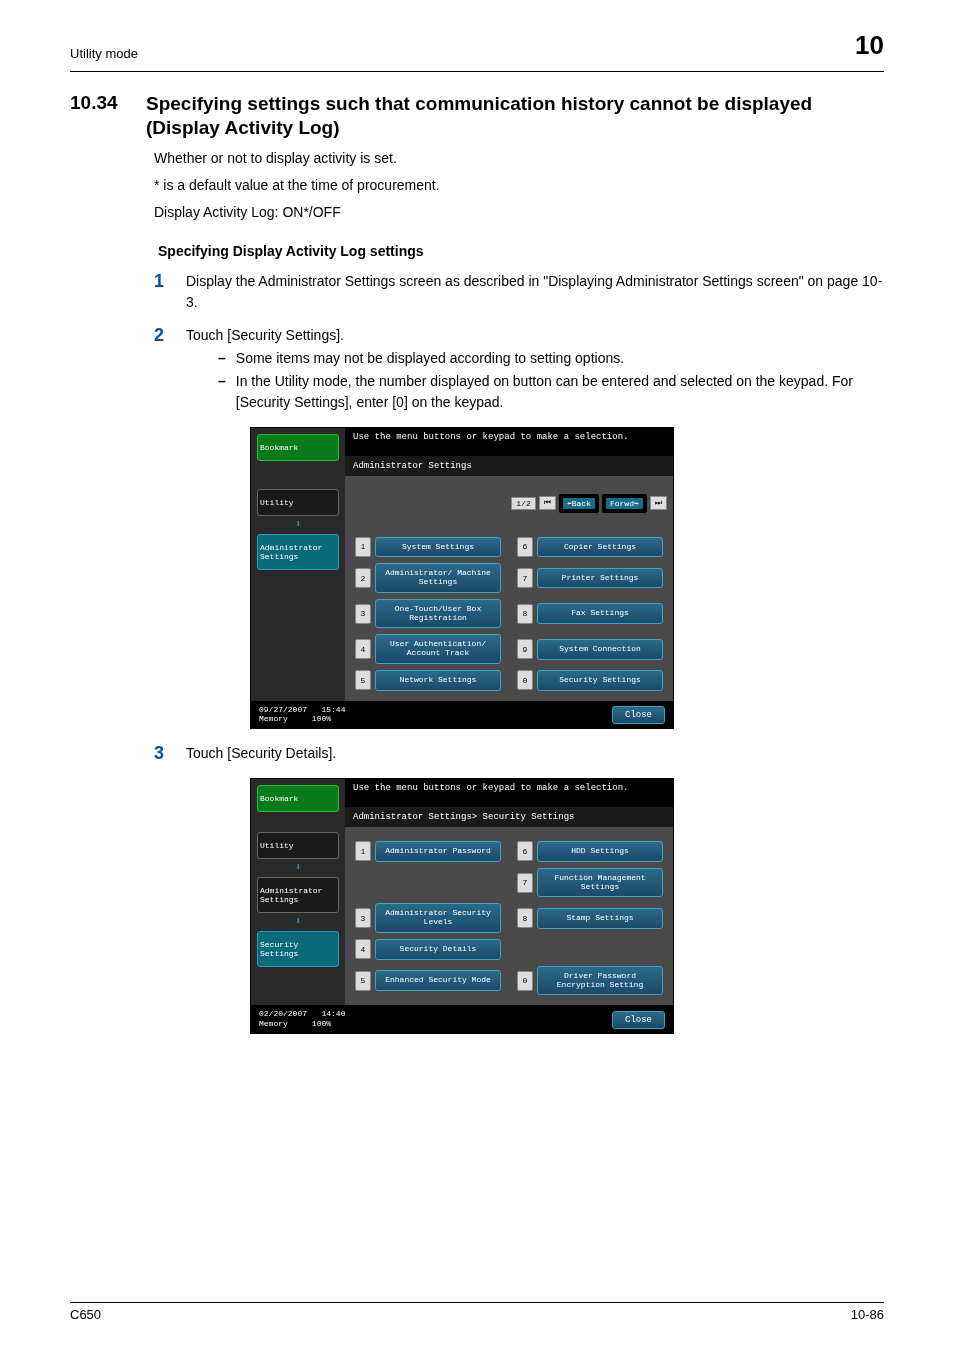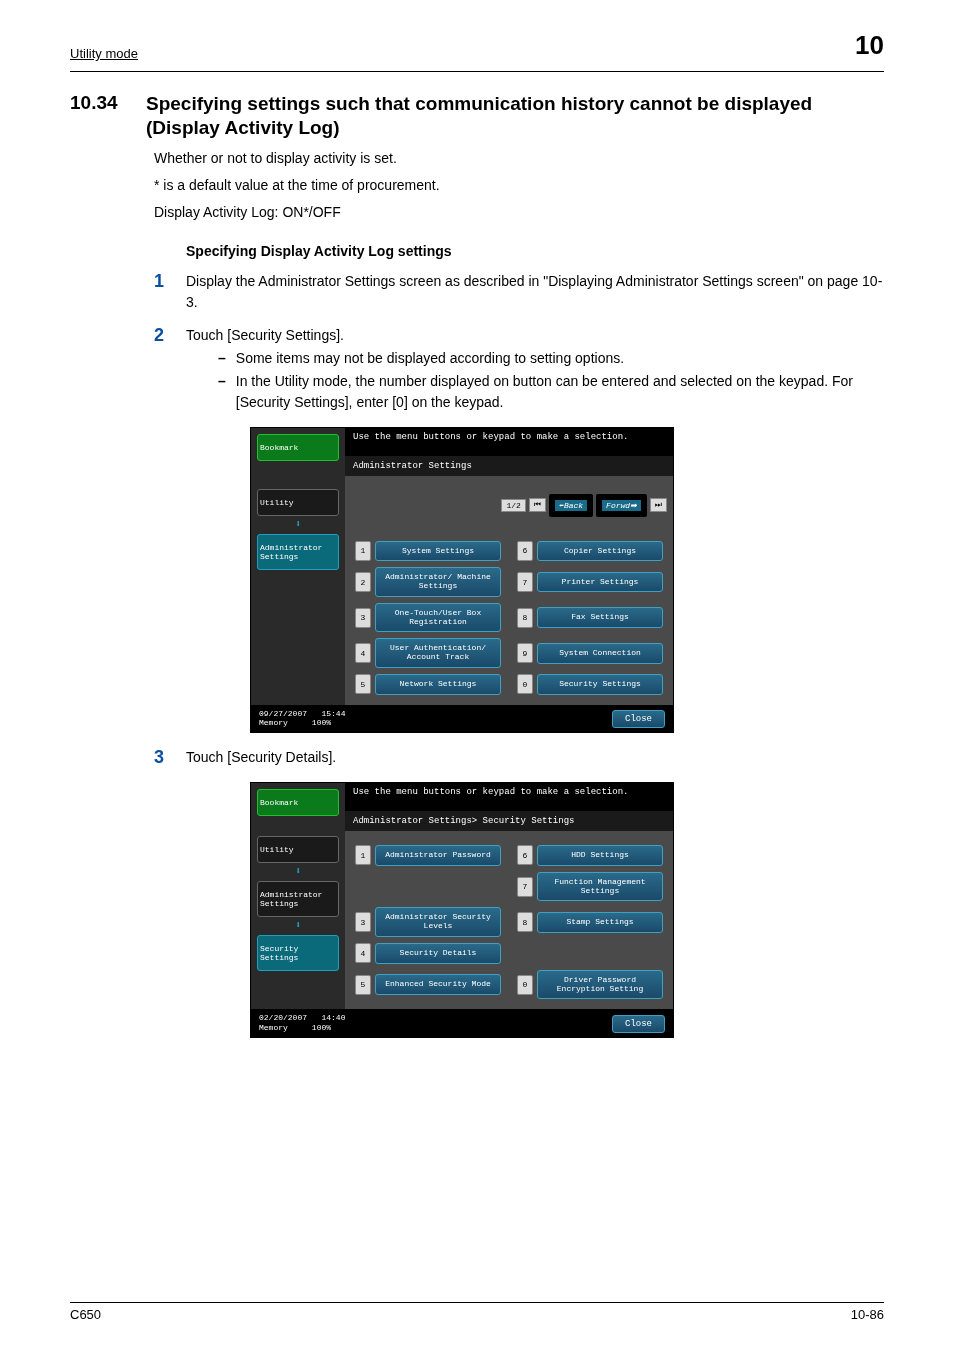--- a/index.html
+++ b/index.html
@@ -1,44 +1,44 @@
 <!DOCTYPE html>
 <html><head>
 <meta charset="utf-8">
 <style>
   html,body{margin:0;padding:0;background:#fff;font-family:Arial,Helvetica,sans-serif;color:#000;font-size:14px;}
   .page{width:954px;height:1350px;box-sizing:border-box;padding:30px 70px 0 70px;position:relative;}
   .header-row{display:flex;align-items:flex-end;justify-content:space-between;margin-bottom:10px;}
-  .header-left{font-size:13px;text-decoration:underline;}
+  .header-left{font-size:13px;}
   .header-right{font-size:26px;font-weight:bold;}
   .hr-main{border-top:1px solid #000;margin-bottom:20px;}
   .section-row{display:flex;align-items:flex-start;gap:16px;margin-bottom:8px;}
   .sec-num{font-size:19px;font-weight:bold;flex:0 0 auto;width:60px;}
   .sec-title{font-size:19px;font-weight:bold;line-height:1.25;}
   .body-text{margin-left:84px;font-size:14px;line-height:1.5;margin-bottom:6px;}
-  .sub-heading{margin-left:116px;font-size:14px;font-weight:bold;margin-top:20px;margin-bottom:10px;}
+  .sub-heading{margin-left:88px;font-size:14px;font-weight:bold;margin-top:20px;margin-bottom:10px;}
   .step-row{display:flex;align-items:flex-start;margin-left:84px;margin-top:12px;}
   .step-num{color:#0a4fa3;font-size:18px;font-weight:bold;width:32px;flex:0 0 auto;}
   .step-text{font-size:14px;line-height:1.5;flex:1;}
   .sub-bullet{margin-left:148px;font-size:14px;line-height:1.5;display:flex;gap:10px;margin-top:2px;}
   .sub-bullet .dash{flex:0 0 auto;font-weight:bold;}
   .screen-wrap{margin:14px 0 14px 180px;width:424px;}
   .screen{background:#000;border:1px solid #000;padding:0;font-family:"Courier New",monospace;font-size:9px;color:#fff;}
   .sc-top{background:#000;color:#fff;padding:4px 6px 14px 8px;font-size:9px;}
   .sc-body{display:flex;background:#4a4a4a;}
   .sc-sidebar{width:86px;background:linear-gradient(#2a2a2a,#2a2a2a);display:flex;flex-direction:column;align-items:center;gap:4px;padding:6px 4px;}
   .sb-btn{width:76px;text-align:left;color:#fff;font-size:8px;padding:8px 2px;border:1px solid #666;border-radius:3px;background:#1a1a1a;}
   .sb-btn.bookmark{background:#0a7a1a;border-color:#1fc12f;}
   .sb-btn.active{background:#0a6a7a;border-color:#1fa0c1;}
   .sb-arrow{color:#1fa0c1;font-size:10px;line-height:1;}
   .sc-main{flex:1;background:#4a4a4a;display:flex;flex-direction:column;}
   .sc-title-bar{background:#1a1a1a;color:#fff;padding:5px 8px;font-size:9px;}
   .sc-pager{display:flex;justify-content:flex-end;align-items:center;gap:3px;padding:18px 6px;background:#4a4a4a;}
   .pg-box{background:#ddd;color:#000;font-size:8px;padding:1px 4px;border:1px solid #888;}
-  .pg-btn{background:#1a6a8a;color:#fff;font-size:8px;padding:1px 4px;border:6px solid #000000;border-radius:2px;font-style:italic;}
+  .pg-btn{background:#1a6a8a;color:#fff;font-size:8px;padding:1px 4px;border:4px solid #000000;border-radius:2px;}
   .sc-grid{display:grid;grid-template-columns:1fr 1fr;gap:6px 16px;padding:6px 10px 10px 10px;}
   .menu-cell{display:flex;align-items:center;gap:4px;}
   .menu-num{background:#ddd;color:#000;width:14px;height:18px;display:flex;align-items:center;justify-content:center;font-size:8px;border:1px solid #888;border-radius:2px;}
   .menu-btn{flex:1;background:linear-gradient(#2a6a8a,#1a4a6a);color:#fff;font-size:8px;padding:5px 4px;border:1px solid #3fa0c1;border-radius:3px;text-align:center;line-height:1.1;}
   .sc-bottom{display:flex;justify-content:space-between;align-items:flex-end;padding:4px 8px 4px 8px;background:#000;}
   .sc-stamp{color:#fff;font-size:8px;line-height:1.2;}
   .close-btn{background:linear-gradient(#2a6a8a,#1a4a6a);color:#fff;font-size:9px;padding:3px 12px;border:1px solid #3fa0c1;border-radius:3px;}
   .footer{position:absolute;bottom:28px;left:70px;right:70px;border-top:1px solid #000;display:flex;justify-content:space-between;font-size:13px;padding-top:4px;}
 </style>
 </head>

